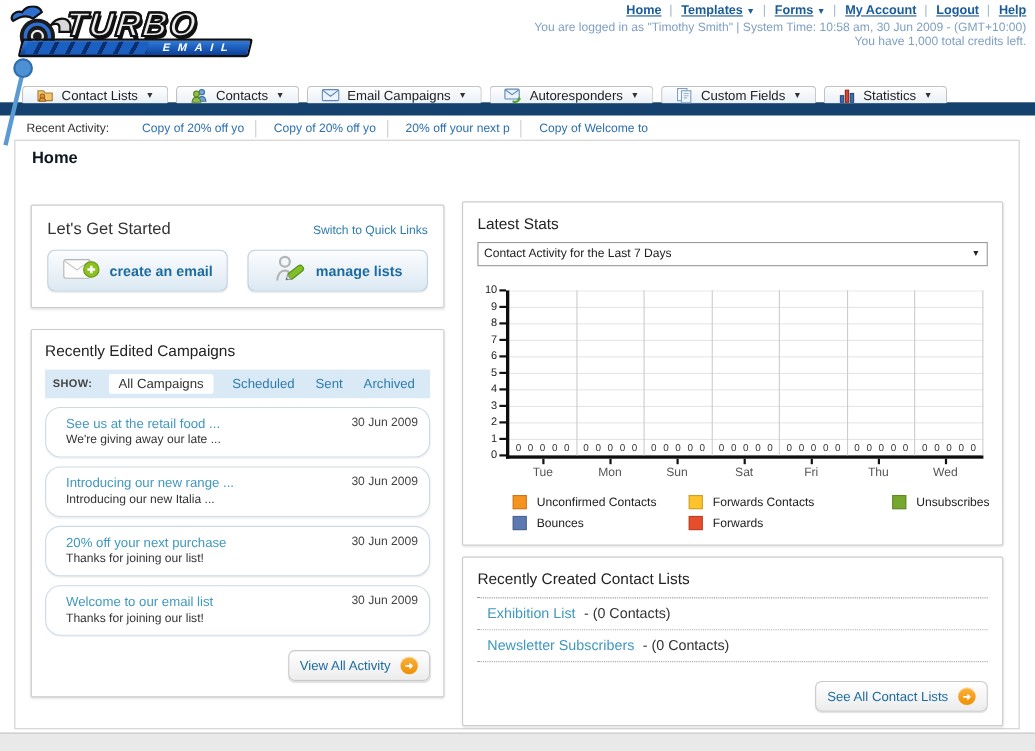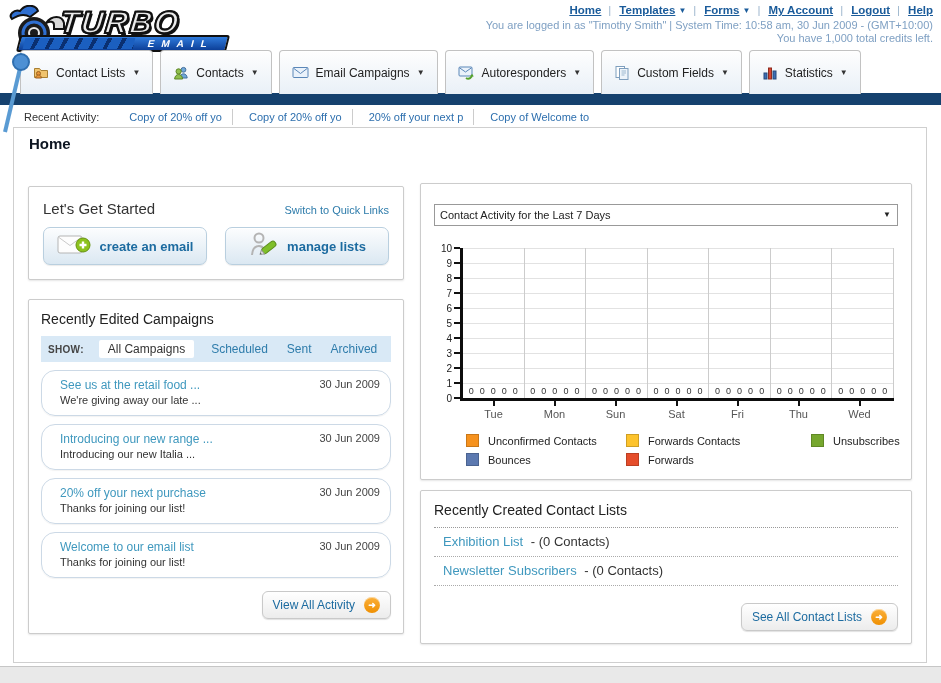--- a/index.html
+++ b/index.html
@@ -24,21 +24,21 @@
   .top-links { position:absolute; right:8px; top:4px; text-align:right; font-size:11.5px; }
   .top-links-row { display:flex; justify-content:flex-end; align-items:center; gap:4px; }
   .top-link { color:#1a5b9a; text-decoration:underline; font-weight:bold; cursor:pointer; white-space:nowrap; }
   .top-sep { color:#9db6cd; margin:0 4px; }
   .dd-arrow { color:#1a5b9a; font-size:8px; }
   .status-line { color:#7fa0c3; font-size:11px; margin-top:3px; }
   .credits-line { color:#7fa0c3; font-size:11px; margin-top:1px; }
 
   
   .tabs-row { position:absolute; left:20px; top:66px; height:28px; display:flex; gap:7px; align-items:flex-end; z-index:5; }
-  .tab { height:44px; display:flex; align-items:center; gap:7px; padding:0 12px;
+  .tab { height:16px; display:flex; align-items:center; gap:7px; padding:0 12px;
     border:1px solid #c2c2c2; border-bottom:none; border-radius:4px 4px 0 0;
     background:linear-gradient(#fefefe,#e9f0f7); font-size:12px; color:#222; cursor:pointer;
     box-shadow:inset 0 1px 0 #fff; white-space:nowrap; }
   .tab .tab-arrow { font-size:8px; color:#333; }
   .tab svg { display:block; }
   .navbar { position:absolute; left:0; top:93px; width:941px; height:12px; background:#15416e; }
 
   
   .activity { position:absolute; left:14px; top:106px; width:913px; height:21px; display:flex; align-items:center;
     font-size:11px; background:#fff; }
@@ -380,20 +380,21 @@
             <span>View All Activity</span>
             <span class="arrow-circle">➜</span>
           </div>
         </div>
       </div>
     </div>
 
     <div class="col-right">
 
       <div class="panel stats-panel">
+        <div class="panel-title">Latest Stats</div>
         <div class="select-wrap">
           <select>
             <option>Contact Activity for the Last 7 Days</option>
           </select>
         </div>
 
         <div class="chart">
           <div class="chart-main">
             <div class="yaxis" id="chart-yaxis">
                 <span class="ytick-label" style="bottom: 3px;">0</span>

